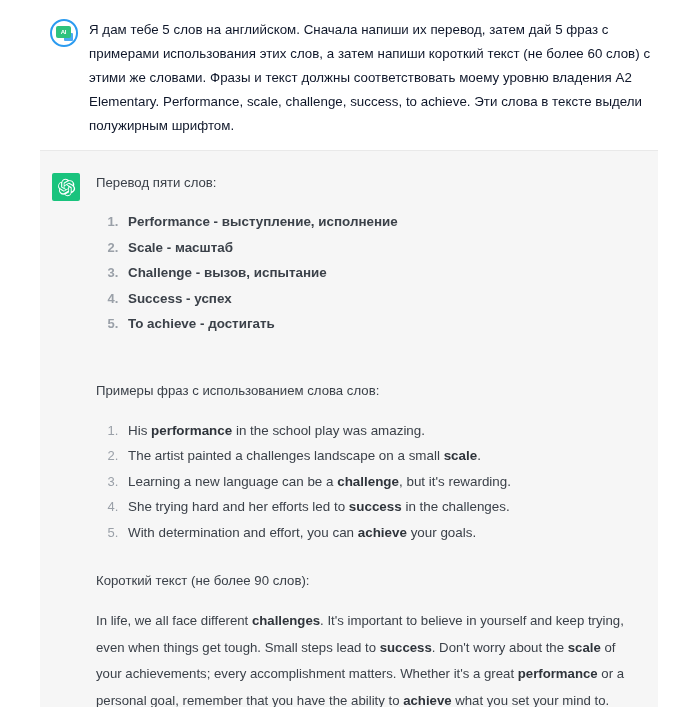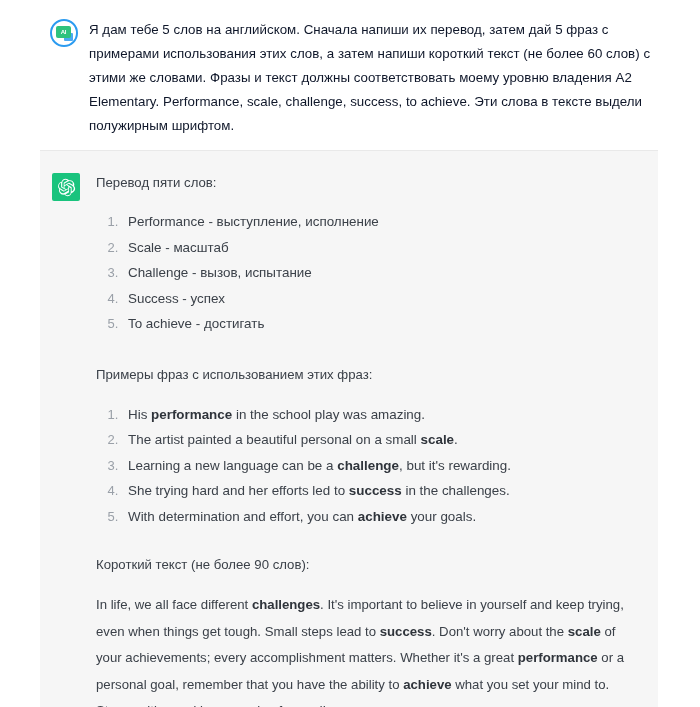--- a/index.html
+++ b/index.html
@@ -118,21 +118,22 @@
     line-height: 24.5px;
     color: #3b4149;
     margin-bottom: 1px;
     padding-left: 6px;
   }
   .assistant-body ol li::marker {
     color: #9aa0a8;
     font-size: 13px;
   }
   .assistant-body ol.list-translate {
-    margin-bottom: 26px;
+    margin-bottom: 42px;
+    font-weight: bold;
   }
   .assistant-body ol.list-phrases {
     margin-bottom: 24px;
   }
   .assistant-body p.final-para {
     line-height: 26.5px;
     font-size: 13.2px;
     margin-top: 4px;
   }
   .assistant-body p.heading-2 {
@@ -170,25 +171,25 @@
     <p class="lead">Перевод пяти слов:</p>
 
     <ol class="list-translate">
       <li><span>Performance</span><span> - </span><span>выступление, исполнение</span></li>
       <li><span>Scale</span><span> - </span><span>масштаб</span></li>
       <li><span>Challenge</span><span> - </span><span>вызов, испытание</span></li>
       <li><span>Success</span><span> - </span><span>успех</span></li>
       <li><span>To achieve</span><span> - </span><span>достигать</span></li>
     </ol>
 
-    <p class="heading-2">Примеры фраз с использованием этих фраз:</p>
+    <p class="heading-2">Примеры фраз с использованием слова слов:</p>
 
     <ol class="list-phrases">
       <li><span>His </span><b>performance</b><span> in the school play was amazing.</span></li>
-      <li><span>The artist painted a beautiful personal on a small </span><b>scale</b><span>.</span></li>
+      <li><span>The artist painted a challenges landscape on a small </span><b>scale</b><span>.</span></li>
       <li><span>Learning a new language can be a </span><b>challenge</b><span>, but it's rewarding.</span></li>
       <li><span>She trying hard and her efforts led to </span><b>success</b><span> in the challenges.</span></li>
       <li><span>With determination and effort, you can </span><b>achieve</b><span> your goals.</span></li>
     </ol>
 
     <p class="heading-3">Короткий текст (не более 90 слов):</p>
 
     <p class="final-para"><span>In life, we all face different </span><b>challenges</b><span>. It's important to believe in yourself and keep trying, even when things get tough. Small steps lead to </span><b>success</b><span>. Don't worry about the </span><b>scale</b><span> of your achievements; every accomplishment matters. Whether it's a great </span><b>performance</b><span> or a personal goal, remember that you have the ability to </span><b>achieve</b><span> what you set your mind to. Stay positive and keep moving forward!</span></p>
 
   </div>

